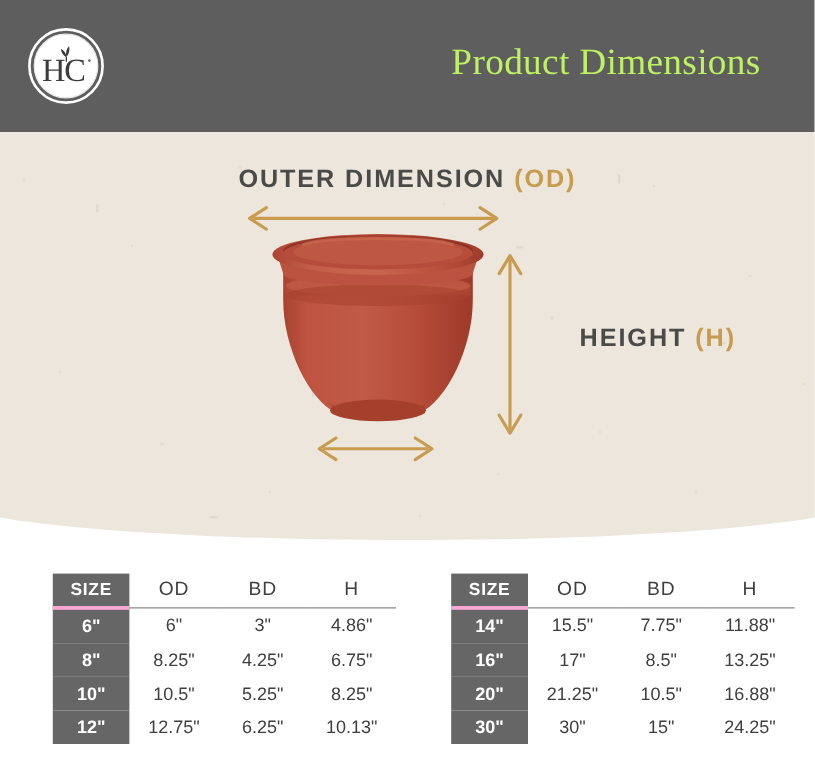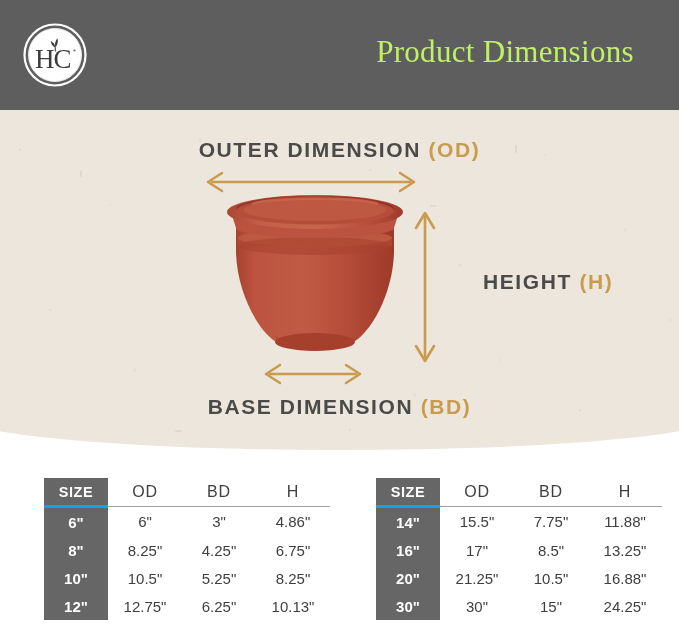--- a/index.html
+++ b/index.html
@@ -178,21 +178,21 @@
     border-bottom: 1px solid #a3a3a3;
     background: #ffffff;
   }
   table.dim-table td.data-cell {
     color: #3f3f3f;
     font-weight: 400;
     font-size: 15px;
     background: #ffffff;
   }
   table.dim-table tr.head-row th.size-head {
-    border-bottom: 3px solid #0ea5e9;
+    border-bottom: 3px solid #f9a8d4;
     margin-top: 13px;
   }
 </style>
 </head>
 <body>
 
 <div id="page">
 
   <div id="header">
 
@@ -319,21 +319,20 @@
     </svg>
 
     <div class="dim-label" id="label-h"><span>HEIGHT</span><span> </span><span class="accent">(H)</span></div>
 
     <svg class="arrow-svg" id="arrow-bd" width="110" height="24" viewBox="0 0 110 24">
       <line x1="11" y1="12" x2="99" y2="12" stroke="#c99b4e" stroke-width="2.6"></line>
       <polyline points="22,3 8,12 22,21" fill="none" stroke="#c99b4e" stroke-width="2.6" stroke-linecap="round" stroke-linejoin="round"></polyline>
       <polyline points="88,3 102,12 88,21" fill="none" stroke="#c99b4e" stroke-width="2.6" stroke-linecap="round" stroke-linejoin="round"></polyline>
     </svg>
 
-    <div class="dim-label" id="label-bd"><span>BASE DIMENSION</span><span> </span><span class="accent">(BD)</span></div>
   </div>
 
   <div class="table-wrap" id="table-left">
     <table class="dim-table">
       <thead>
         <tr class="head-row">
           <th class="size-head">SIZE</th>
           <th class="data-head">OD</th>
           <th class="data-head">BD</th>
           <th class="data-head">H</th>

